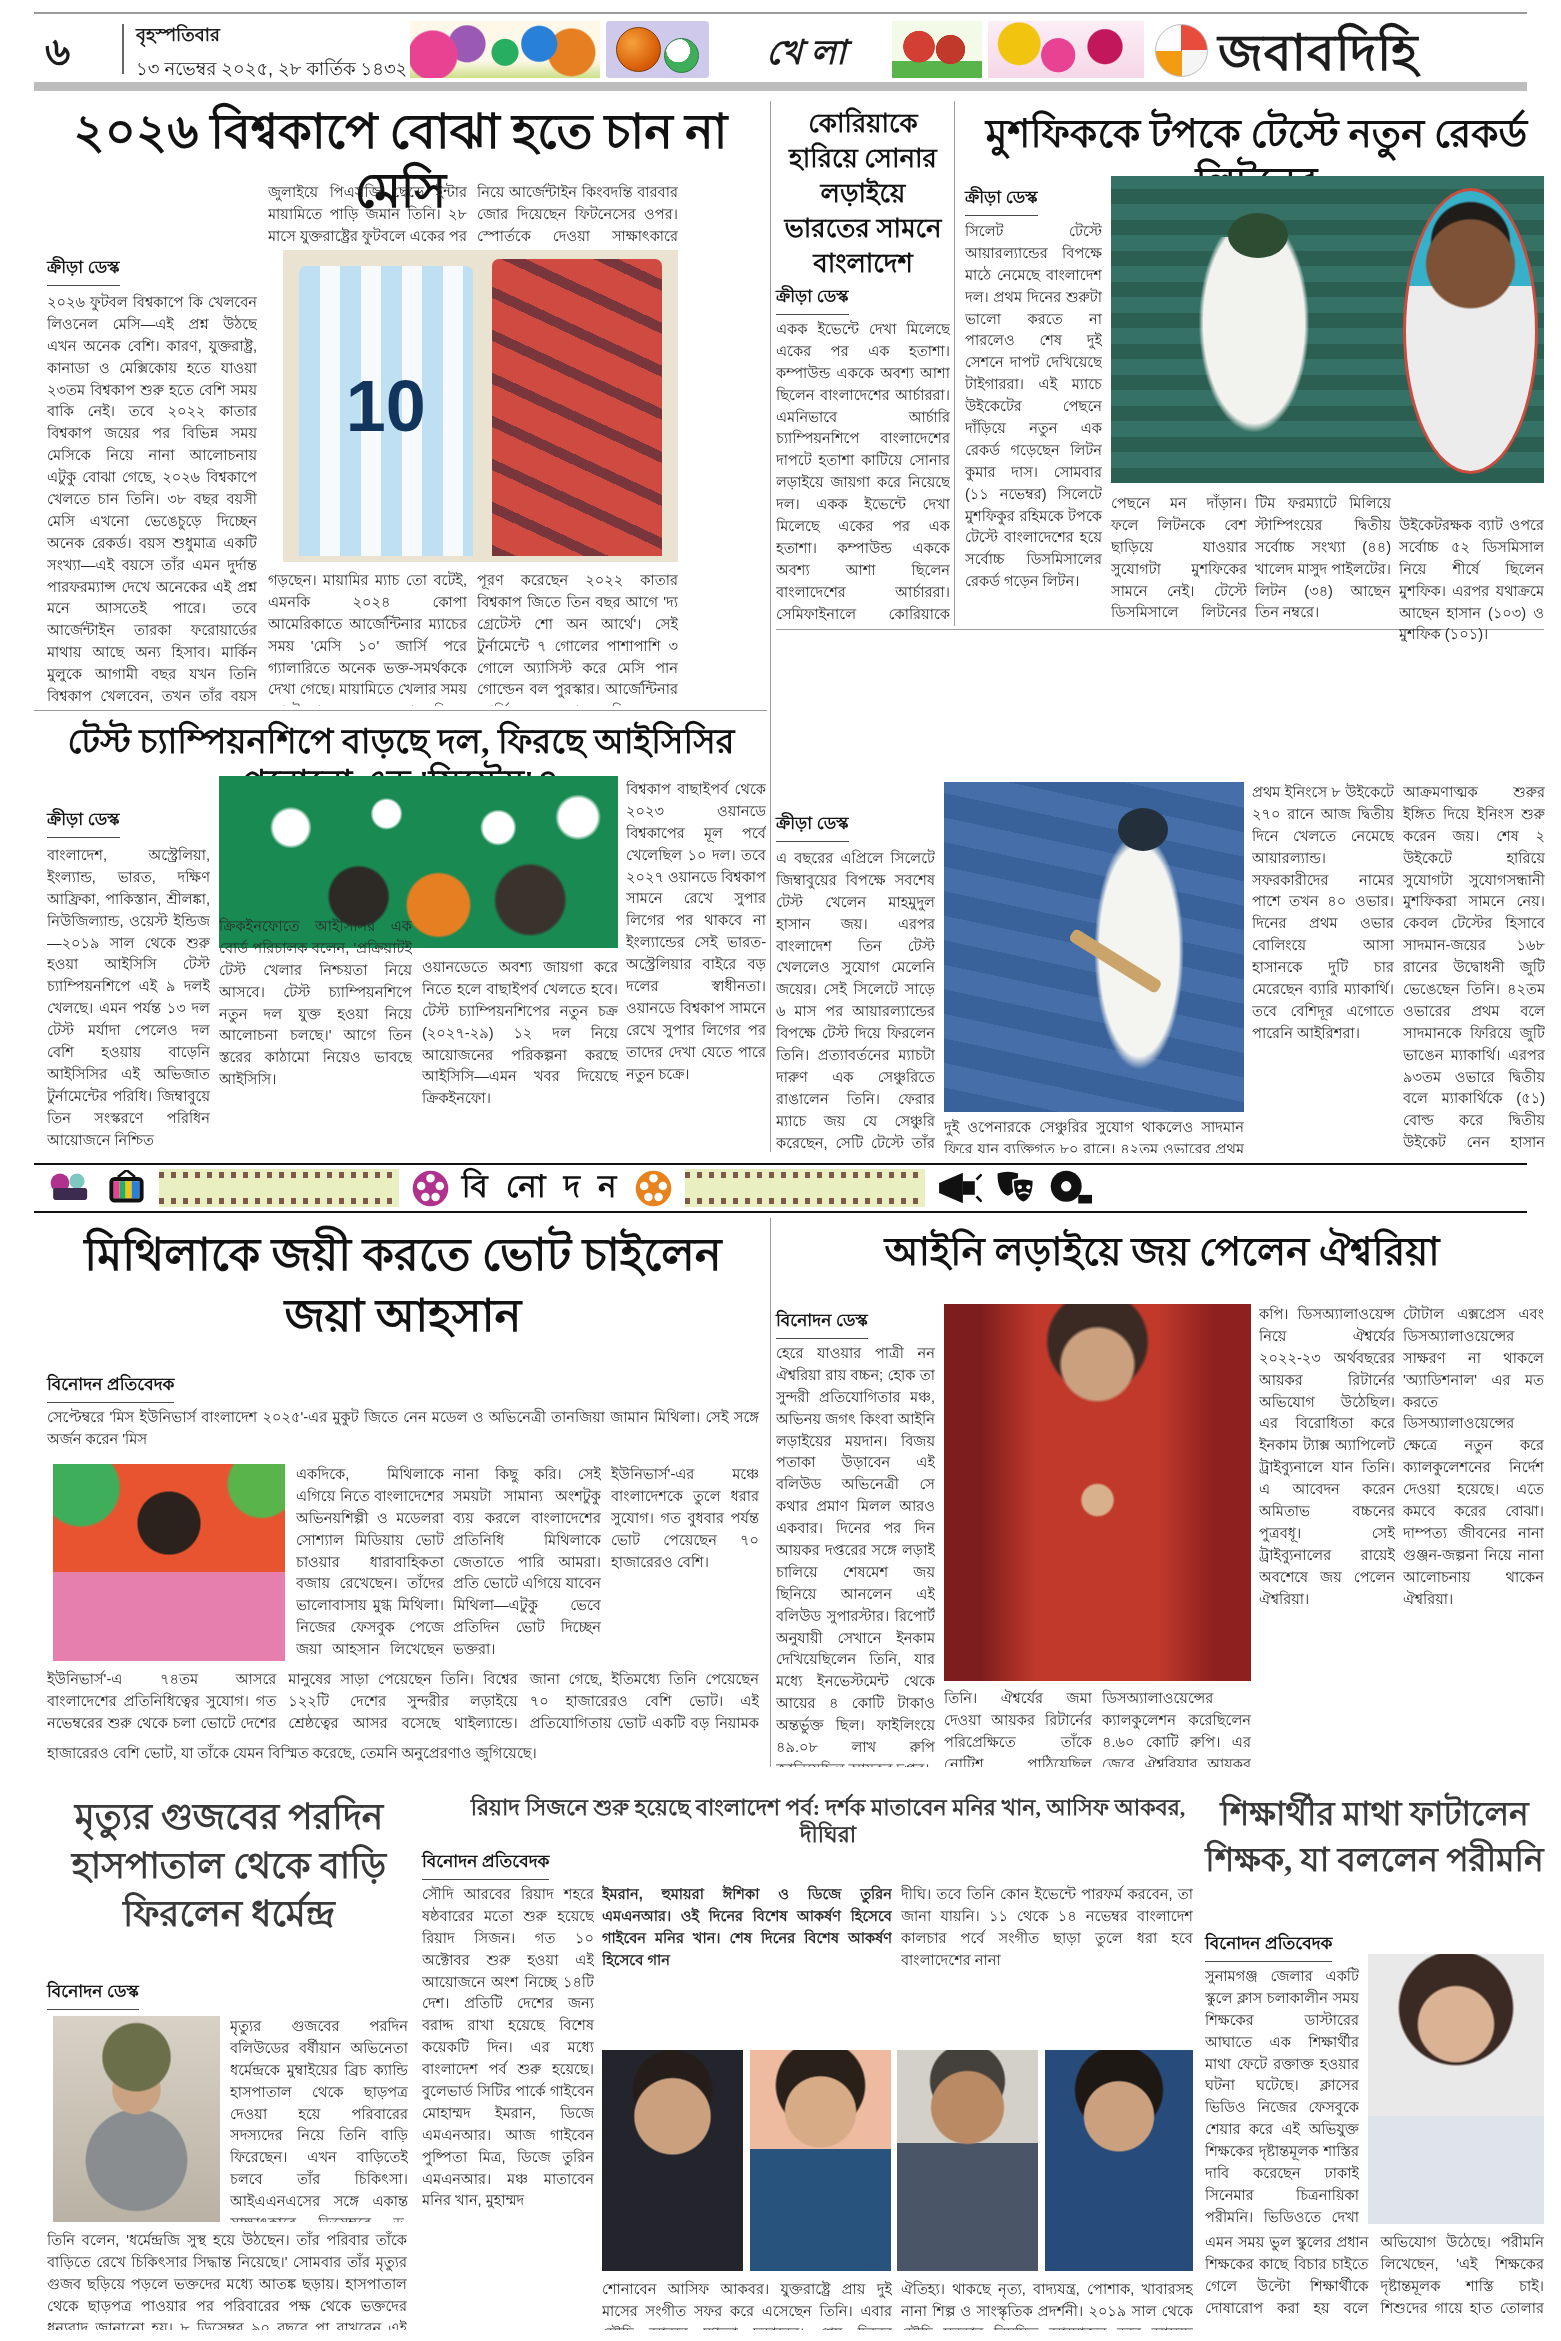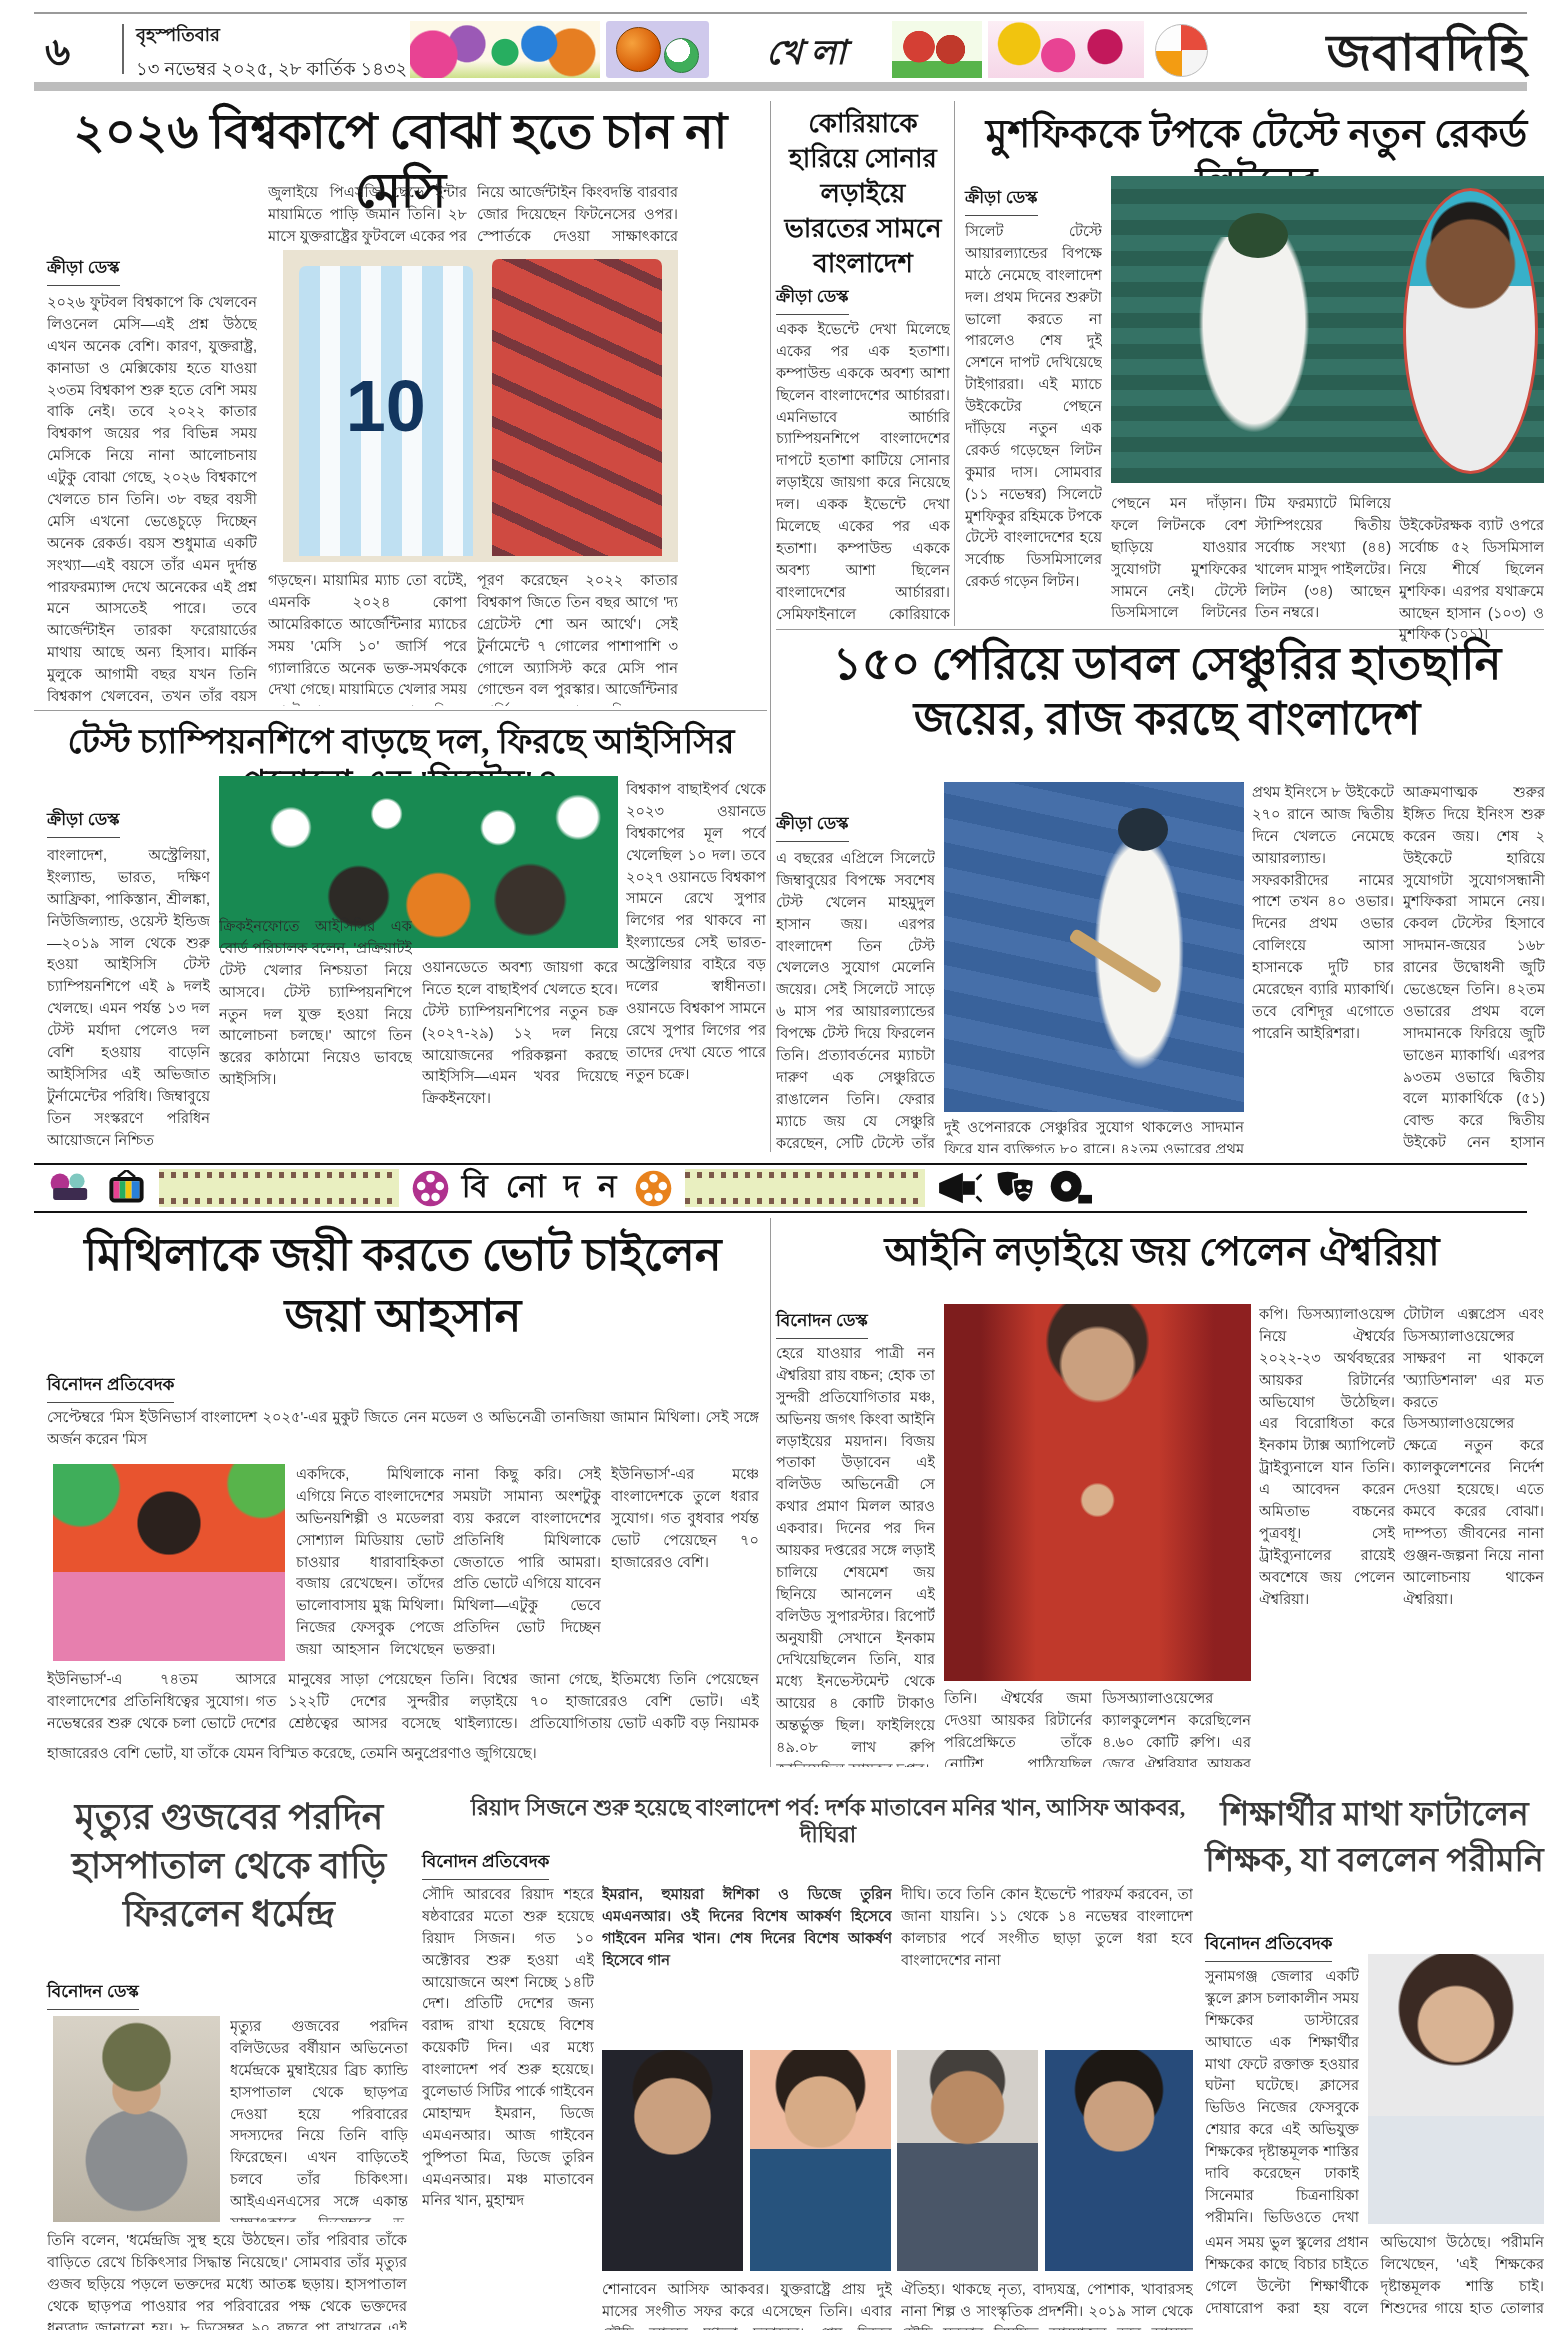--- a/index.html
+++ b/index.html
@@ -65,21 +65,21 @@
 
   <div class="abs" style="left:988px;top:20.6px;width:156px;height:57px;background:
        radial-gradient(circle at 20% 40%, #f1c40f 0 16%, transparent 17%),
        radial-gradient(circle at 45% 60%, #e84393 0 18%, transparent 19%),
        radial-gradient(circle at 75% 45%, #c2185b 0 14%, transparent 15%),
        linear-gradient(180deg,#fceef5,#f6d7e8);"></div>
 
   <div class="abs" style="left:1155px;top:24px;width:51px;height:51px;border-radius:50%;background:
        conic-gradient(#e74c3c 0 25%, #f5f5f5 25% 50%, #f39c12 50% 75%, #fdfdfd 75% 100%);border:0.9px solid #bbb;"></div>
 
-  <div class="abs" style="left:1218px;top:15.4px;width:309px;text-align:right;font-size:50px;font-weight:bold;
+  <div class="abs" style="left:1218px;top:15.4px;width:309px;text-align:left;font-size:50px;font-weight:bold;
        font-family:'Liberation Serif','DejaVu Serif',serif;letter-spacing:0.9px;">জবাবদিহি</div>
 
   <div class="abs" style="left:34px;top:82px;width:1493px;height:8.6px;background:#bdbdbd;"></div>
 
   <div class="abs rule" style="left:770px;top:101px;width:0.9px;height:1051px;"></div>
   <div class="abs rule" style="left:954px;top:101px;width:0.9px;height:525px;"></div>
   <div class="abs rule" style="left:34px;top:710px;width:733px;height:0.9px;"></div>
   <div class="abs rule" style="left:776px;top:629px;width:768px;height:0.9px;"></div>
 
   <div class="abs h" style="left:51px;top:103px;width:699px;font-size:48px;">২০২৬ বিশ্বকাপে বোঝা হতে চান না মেসি</div>
@@ -120,21 +120,20 @@
     <div style="left:292px;top:12px;width:129px;height:280px;border-radius:50%;border:3.4px solid #cc4b3f;background:
          radial-gradient(circle at 50% 26%, #7d5236 0 20%, transparent 21%),
          radial-gradient(circle at 50% 18%, #1f1c1a 0 16%, transparent 17%),
          linear-gradient(180deg,#37b0c9 0 34%, #ececec 34% 100%);"></div>
   </div>
 
   <div class="abs bt" style="left:1111px;top:493px;width:136px;height:127px;">পেছনে মন দাঁড়ান। ফলে লিটনকে বেশ ছাড়িয়ে যাওয়ার সুযোগটা মুশফিকের সামনে নেই। টেস্টে ডিসমিসালে লিটনের সংখ্যা এখন সর্বোচ্চ।</div>
   <div class="abs bt" style="left:1255px;top:493px;width:136px;height:127px;">টিম ফরম্যাটে মিলিয়ে স্টাম্পিংয়ের দ্বিতীয় সর্বোচ্চ সংখ্যা (৪৪) খালেদ মাসুদ পাইলটের। লিটন (৩৪) আছেন তিন নম্বরে।</div>
   <div class="abs bt" style="left:1399px;top:493px;width:145px;height:127px;margin-top:22px;">উইকেটরক্ষক ব্যাট ওপরে সর্বোচ্চ ৫২ ডিসমিসাল নিয়ে শীর্ষে ছিলেন মুশফিক। এরপর যথাক্রমে আছেন হাসান (১০৩) ও মুশফিক (১০১)।</div>
 
-  <div class="abs h" style="left:798px;top:637px;width:738px;font-size:45px;">১৫০ পেরিয়ে ডাবল সেঞ্চুরির হাতছানি জয়ের, রাজ করছে বাংলাদেশ</div>
   <div class="abs" style="left:776px;top:810px;">
     <span class="bl">ক্রীড়া ডেস্ক</span>
   </div>
   <div class="abs bt" style="left:776px;top:848px;width:159px;height:305px;">এ বছরের এপ্রিলে সিলেটে জিম্বাবুয়ের বিপক্ষে সবশেষ টেস্ট খেলেন মাহমুদুল হাসান জয়। এরপর বাংলাদেশ তিন টেস্ট খেললেও সুযোগ মেলেনি জয়ের। সেই সিলেটে সাড়ে ৬ মাস পর আয়ারল্যান্ডের বিপক্ষে টেস্ট দিয়ে ফিরলেন তিনি। প্রত্যাবর্তনের ম্যাচটা দারুণ এক সেঞ্চুরিতে রাঙালেন তিনি। ফেরার ম্যাচে জয় যে সেঞ্চুরি করেছেন, সেটি টেস্টে তাঁর দ্বিতীয় সেঞ্চুরি। ১৯৫ বলে ১৪ চার ও ৪ ছক্কায় ১৬৯</div>
 
   <div class="ph" style="left:944px;top:782px;width:300px;height:330px;background:
        repeating-linear-gradient(12deg,#39629b 0 24px,#466fa9 24px 48px);">
     <div style="left:48%;top:18%;width:34%;height:74%;background:radial-gradient(ellipse at 50% 45%, #f4f4f1 0 55%, transparent 62%);"></div>
     <div style="left:58%;top:8%;width:50px;height:43px;border-radius:50%;background:#23303c;"></div>
     <div style="left:40%;top:52%;width:103px;height:13.7px;background:#caa46a;transform:rotate(32deg);border-radius:5.1px;"></div>

